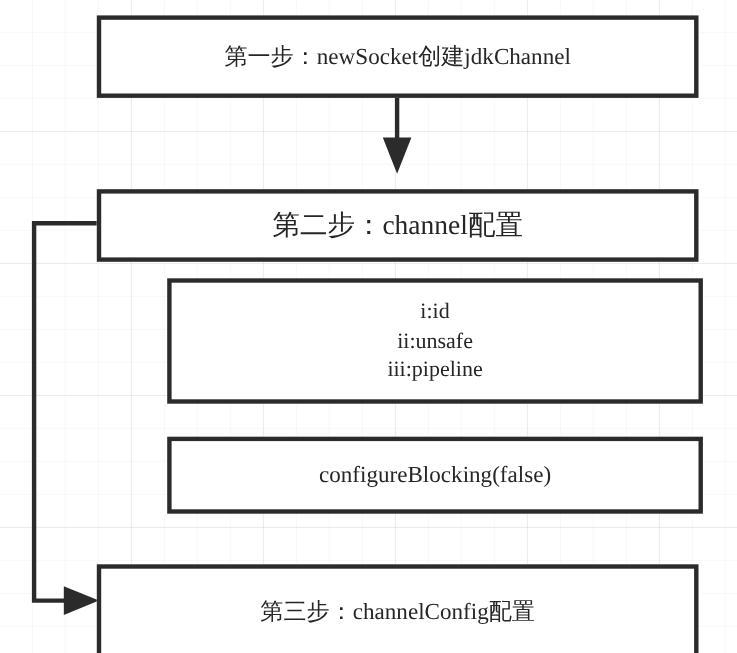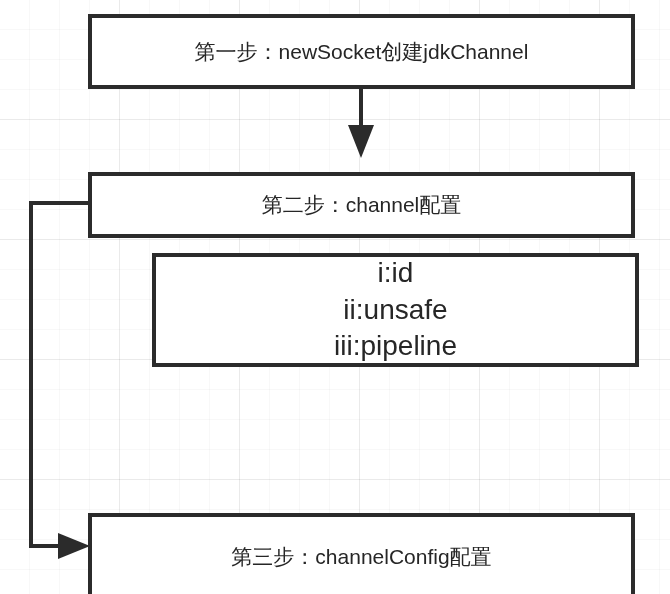--- a/index.html
+++ b/index.html
@@ -34,42 +34,43 @@
     box-sizing: border-box;
     border: 4px solid #2b2b2b;
     background: #ffffff;
     display: flex;
     align-items: center;
     justify-content: flex-start;
     text-align: center;
     color: #262626;
     line-height: 1.32;
     white-space: pre-line;
+    font-family: Liberation Serif, serif;
   }
 
   .node-text {
     display: block;
     width: 100%;
     white-space: pre-line;
   }
 
   #box-step1 {
     left: 88px;  top: 14px;
     width: 547px; height: 75px;
     font-size: 21px;
   }
   #box-step2 {
     left: 88px;  top: 172px;
     width: 547px; height: 66px;
-    font-size: 21px;
+    font-size: 25px;
   }
   #box-channel-attrs {
     left: 152px; top: 253px;
     width: 487px; height: 114px;
-    font-size: 28px;
+    font-size: 20px;
   }
   #box-configure-blocking {
     left: 152px; top: 397px;
     width: 487px; height: 70px;
     font-size: 21px;
   }
   #box-step3 {
     left: 88px;  top: 513px;
     width: 547px; height: 88px;
     font-size: 21px;
@@ -105,18 +106,21 @@
   <div class="node" id="box-step2">
     <span class="node-text">第二步：channel配置</span>
   </div>
 
   <div class="node" id="box-channel-attrs">
     <span class="node-text">i:id
 ii:unsafe
 iii:pipeline</span>
   </div>
 
+  <div class="node" id="box-configure-blocking">
+    <span class="node-text">configureBlocking(false)</span>
+  </div>
 
   <div class="node" id="box-step3">
     <span class="node-text">第三步：channelConfig配置</span>
   </div>
 
 </div>
 
 </body></html>

